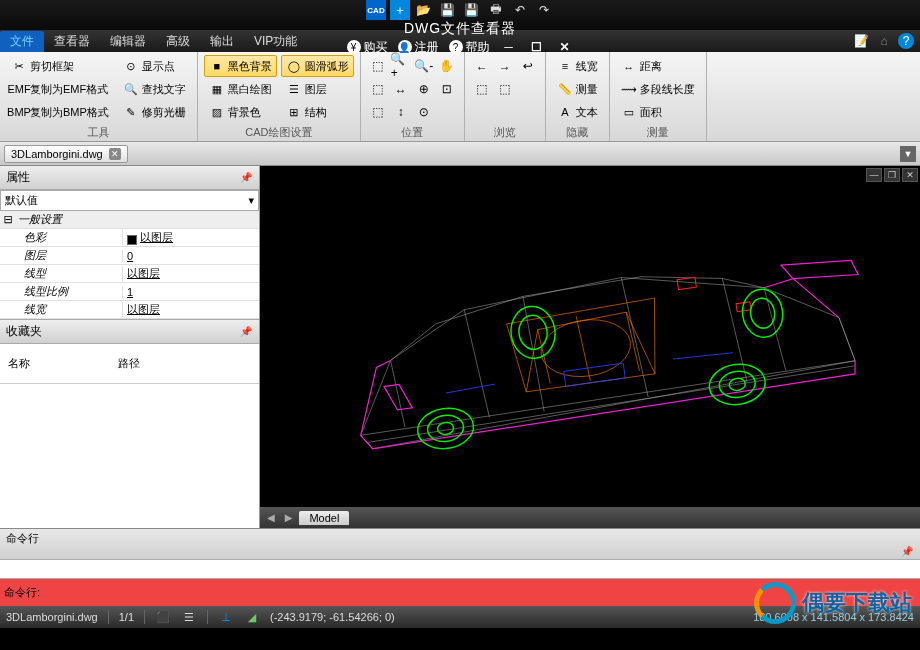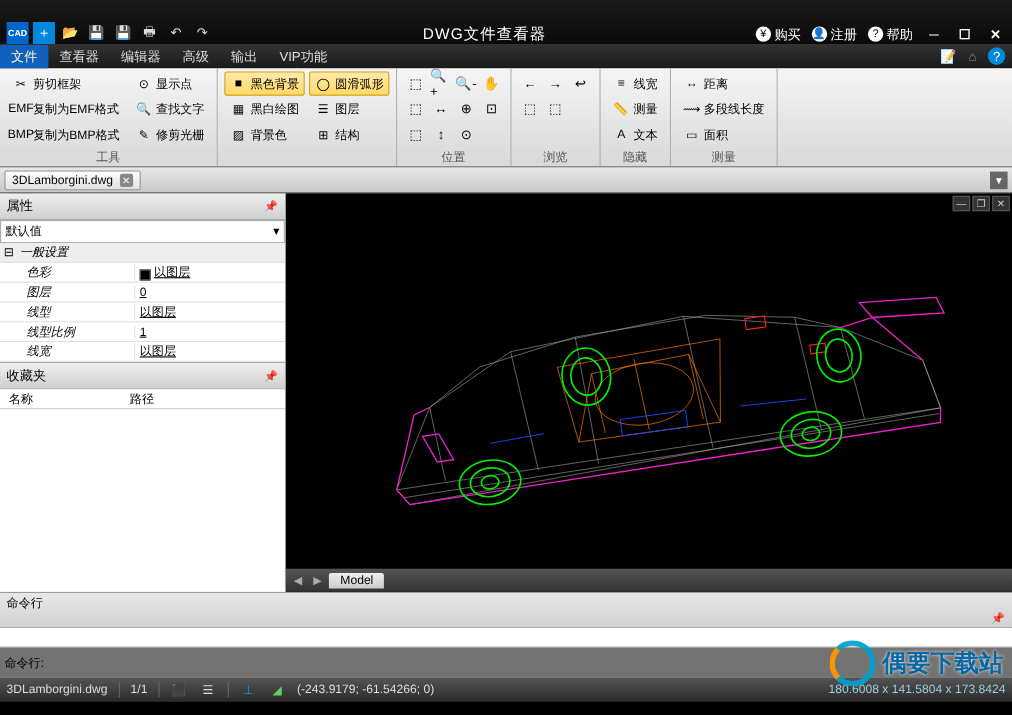--- a/index.html
+++ b/index.html
@@ -1,28 +1,28 @@
 <!DOCTYPE html>
 <html><head>
 <meta charset="utf-8">
 <style>
 * { margin: 0; padding: 0; box-sizing: border-box; font-family: "Microsoft YaHei", Arial, sans-serif; }
 body { width: 920px; height: 650px; background: #000; overflow: hidden; font-size: 12px; }
 
-.titlebar { height: 40px; background: linear-gradient(#1a1a1a, #0a0a0a); display: flex; align-items: flex-end; color: #fff; padding: 0 6px; }
+.titlebar { height: 30px; background: linear-gradient(#1a1a1a, #0a0a0a); display: flex; align-items: center; color: #fff; padding: 0 6px; flex-direction: column; }
 .titlebar .quick { display: flex; gap: 4px; align-items: center; }
 .qbtn { width: 20px; height: 20px; display: flex; align-items: center; justify-content: center; color: #ddd; cursor: pointer; }
 .titlebar .title { flex: 1; text-align: center; font-size: 14px; letter-spacing: 1px; }
 .titlebar .right { display: flex; gap: 10px; align-items: center; }
 .tbtn { display: flex; align-items: center; gap: 3px; cursor: pointer; font-size: 12px; }
 .winbtn { width: 18px; height: 18px; display: flex; align-items: center; justify-content: center; cursor: pointer; font-weight: bold; }
 
 .menubar { height: 22px; background: linear-gradient(#333, #1a1a1a); display: flex; align-items: center; }
 .mtab { padding: 2px 10px; color: #ddd; cursor: pointer; font-size: 12px; }
-.mtab.active { background: #1060c0; color: #fef9c3; border-radius: 2px 2px 0 0; }
+.mtab.active { background: #1060c0; color: #7dd3fc; border-radius: 2px 2px 0 0; }
 .menubar .spacer { flex: 1; }
 .menubar .ricons { display: flex; gap: 6px; padding-right: 6px; }
 .ricon { width: 16px; height: 16px; cursor: pointer; display: flex; align-items: center; justify-content: center; }
 
 .ribbon { height: 90px; background: linear-gradient(#f5f5f5, #d8d8d8); border-bottom: 1px solid #999; display: flex; }
 .rgroup { border-right: 1px solid #b0b0b0; padding: 3px 6px 1px 6px; display: flex; flex-direction: column; }
 .rgroup .body { flex: 1; display: flex; gap: 4px; }
 .rgroup .label { text-align: center; font-size: 11px; color: #555; padding-top: 1px; }
 .rcol { display: flex; flex-direction: column; gap: 1px; }
 .rbtn { display: flex; align-items: center; gap: 3px; padding: 1px 4px; cursor: pointer; font-size: 11px; border: 1px solid transparent; border-radius: 2px; white-space: nowrap; height: 22px; }
@@ -44,36 +44,36 @@
 .combo .arrow { margin-left: auto; }
 .propgrid { flex: 0 0 auto; background: #fff; border-bottom: 1px solid #aaa; max-height: 130px; overflow: hidden; }
 .prow { display: flex; border-bottom: 1px solid #e0e0e0; font-size: 11px; height: 18px; align-items: center; }
 .prow.section { background: #eee; font-weight: normal; }
 .pexpand { width: 16px; text-align: center; cursor: pointer; }
 .pname { width: 122px; padding-left: 24px; font-style: italic; }
 .prow.section .pname { padding-left: 2px; }
 .pval { flex: 1; border-left: 1px solid #e0e0e0; padding-left: 4px; display: flex; align-items: flex-end; gap: 3px; text-decoration: underline; }
 .swatch { width: 10px; height: 10px; background: #000; border: 1px solid #666; }
 .favbody { flex: 1; background: #fff; }
-.favhdr { display: flex; border-bottom: 1px solid #ccc; font-size: 11px; padding: 1px 0; }
+.favhdr { display: flex; border-bottom: 1px solid #ccc; font-size: 11px; padding: 12px 0; }
 .favhdr span { padding: 0 8px; }
 
 .viewport { flex: 1; background: #000; position: relative; display: flex; flex-direction: column; }
 .vp-controls { position: absolute; top: 2px; right: 2px; display: flex; gap: 2px; z-index: 5; }
 .vpbtn { width: 16px; height: 14px; background: #333; color: #ccc; display: flex; align-items: center; justify-content: center; font-size: 9px; cursor: pointer; border: 1px solid #555; }
 .canvas { flex: 1; position: relative; }
 .modeltab-bar { height: 22px; background: linear-gradient(#555, #333); display: flex; align-items: center; padding: 0 4px; gap: 4px; }
 .modeltab { background: linear-gradient(#eee, #ccc); padding: 1px 10px; font-size: 11px; border-radius: 2px 2px 0 0; cursor: pointer; }
 .mt-nav { color: #aaa; cursor: pointer; padding: 0 3px; font-size: 10px; }
 
 .cmdarea { height: 78px; background: #f0f0f0; border-top: 1px solid #888; display: flex; flex-direction: column; }
 .cmd-hdr { background: linear-gradient(#e8e8e8, #d0d0d0); padding: 2px 6px; font-size: 11px; display: flex; border-bottom: 1px solid #aaa; flex-direction: column; }
 .cmd-hdr .pin { margin-left: auto; cursor: pointer; font-size: 10px; }
 .cmd-body { flex: 1; background: #fff; }
-.cmd-input { border-top: 1px solid #aaa; padding: 6px 4px; background: #737373; font-size: 11px; display: flex; align-items: center; }
+.cmd-input { border-top: 1px solid #aaa; padding: 6px 4px; background: #ef4444; font-size: 11px; display: flex; align-items: center; }
 
 .statusbar { height: 22px; background: linear-gradient(#555, #2a2a2a); color: #ddd; display: flex; align-items: center; font-size: 11px; padding: 0 6px; gap: 10px; }
 .statusbar .sep { width: 1px; height: 14px; background: #666; }
 .sbtn { width: 16px; height: 16px; display: flex; align-items: center; justify-content: center; cursor: pointer; }
 .statusbar .spacer { flex: 1; }
 
 .watermark { position: absolute; right: 8px; bottom: 26px; display: flex; align-items: center; gap: 6px; z-index: 20; opacity: 0.92; }
 .wm-logo { width: 42px; height: 42px; border-radius: 50%; border: 5px solid #00a0d0; border-left-color: #ff9900; border-top-color: #00a0d0; }
 .wm-text { font-size: 22px; font-weight: bold; color: #0066aa; text-shadow: 0 0 3px #fff; }
 </style>
@@ -186,20 +186,21 @@
           <div class="rbtn">
             <span class="ricon16">☰</span>
             <span>图层</span>
           </div>
           <div class="rbtn">
             <span class="ricon16">⊞</span>
             <span>结构</span>
           </div>
         </div>
       </div>
+      <div class="label">CAD绘图设置</div>
     </div>
     <div class="rgroup">
       <div class="body">
         <div style="display: flex; flex-direction: column; gap: 1px;">
           <div style="display: flex; gap: 1px;">
             <div class="ribtn">⬚</div>
             <div class="ribtn">🔍+</div>
             <div class="ribtn">🔍-</div>
             <div class="ribtn">✋</div>
           </div>

